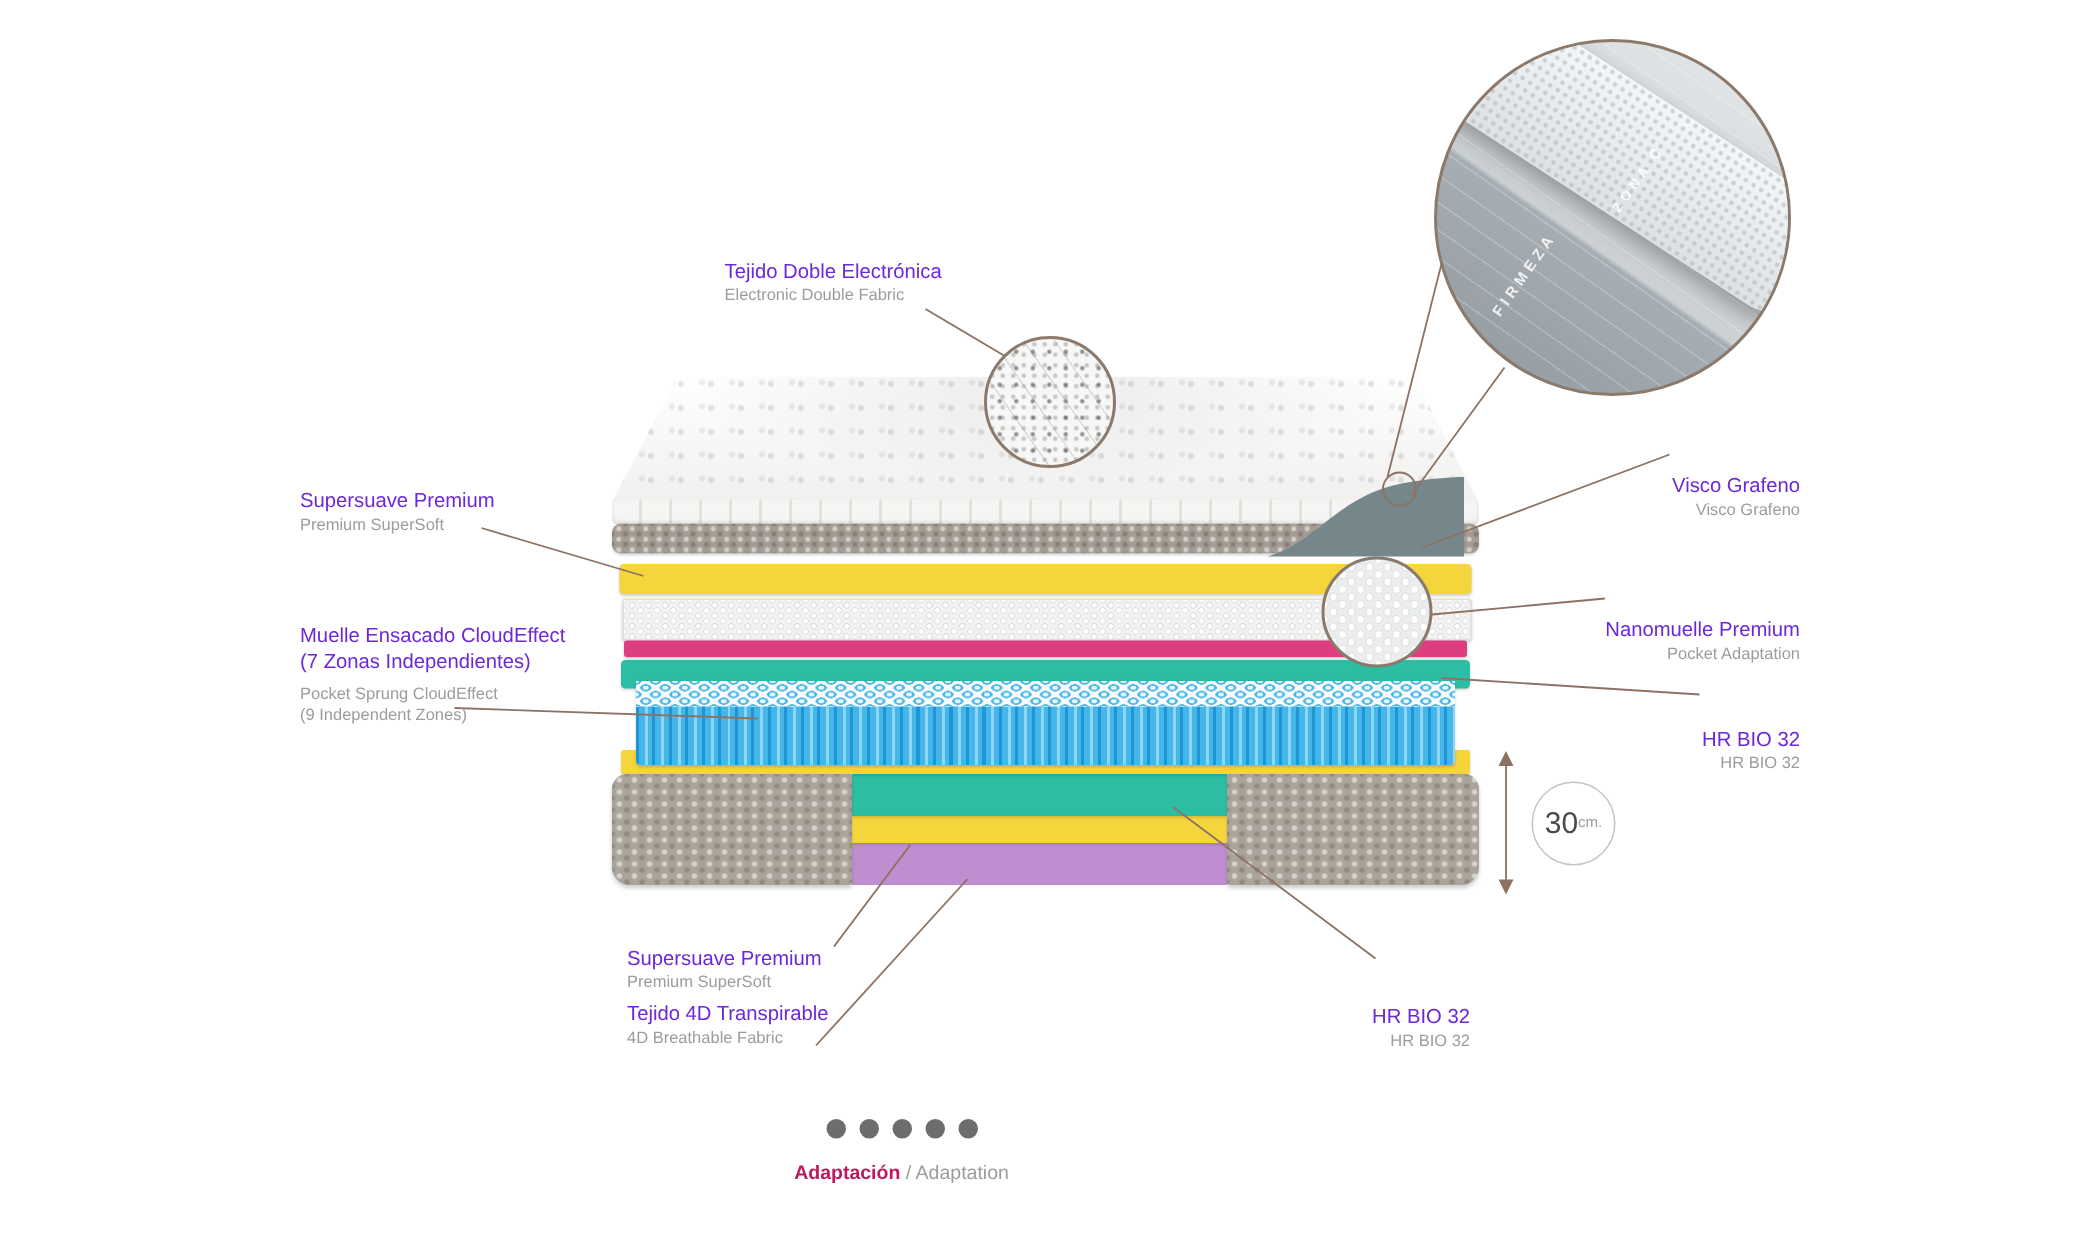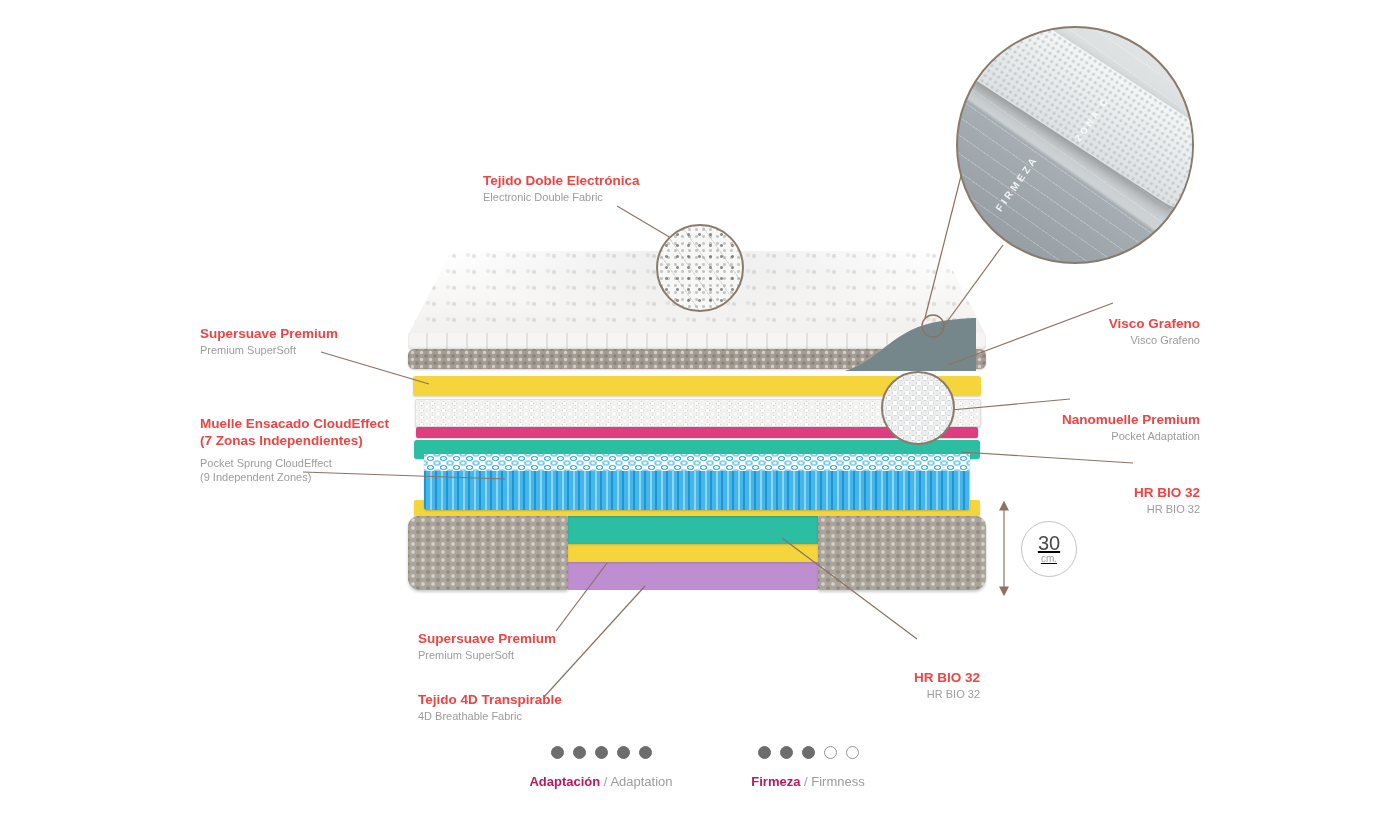--- a/index.html
+++ b/index.html
@@ -108,29 +108,29 @@
     left:881px; top:371px; width:74px; height:74px; border:2px solid #8b7a6b;
     background:
       radial-gradient(circle 4px at 50% 50%, #ffffff 55%, #c6cbcd 62%, transparent 74%) 0 0/12px 10px,
       radial-gradient(circle 4px at 50% 50%, #ffffff 55%, #d2d5d6 62%, transparent 74%) 6px 5px/12px 10px,
       #eceeee;
   }
 
   
   .callout{z-index:7; line-height:1.25;}
   .callout.right{text-align:right;margin-top:39px;}
-  .c-title{font-size:13.5px; font-weight:bold; color:#ef4444;}
+  .c-title{font-size:13.5px; font-weight:normal; color:#6d28d9;}
   .c-sub{font-size:11px; color:#9c9c9c; line-height:1.3;}
   .c-gap{height:6px;}
 
   
   .measure{
     left:1021px; top:521px; width:54px; height:54px; border-radius:50%;
     border:1px solid #c4c4c4; background:#fff; z-index:7;
-    display:flex; flex-direction:column; align-items:center; justify-content:center;text-decoration:underline;
+    display:flex; align-items:center; justify-content:center;
   }
   .m-value{font-size:20px; color:#4a4a4a; line-height:1;}
   .m-unit{font-size:10px; color:#9c9c9c; line-height:1.2;}
 
   
   .rating-block{top:746px; width:162px; text-align:center; z-index:7;}
   .dots{display:flex; justify-content:center; gap:9px; margin-bottom:15px;}
   .dot{width:13px; height:13px; border-radius:50%; background:#fff; border:1.5px solid #949494; box-sizing:border-box;}
   .dot.filled{background:#6d6d6d; border-color:#6d6d6d;}
   .r-label{font-size:13px; white-space:nowrap;}
@@ -226,21 +226,21 @@
   <div class="abs callout" style="left:418px; top:631px;">
     <div class="c-title">Supersuave Premium</div>
     <div class="c-sub">Premium SuperSoft</div>
   </div>
 
   <div class="abs callout right" style="right:420px; top:631px;">
     <div class="c-title">HR BIO 32</div>
     <div class="c-sub">HR BIO 32</div>
   </div>
 
-  <div class="abs callout" style="left:418px; top:692px;">
+  <div class="abs callout" style="left:418px; top:668px;">
     <div class="c-title">Tejido 4D Transpirable</div>
     <div class="c-sub">4D Breathable Fabric</div>
   </div>
 
   <div class="abs measure">
     <div class="m-value">30</div>
     <div class="m-unit">cm.</div>
   </div>
 
   <div class="abs rating-block" style="left:520px;">
@@ -251,28 +251,14 @@
         <span class="dot filled"></span>
         <span class="dot filled"></span>
       </div>
     <div class="r-label">
       <span class="r-es">Adaptación</span>
       <span class="r-sep">/</span>
       <span class="r-en">Adaptation</span>
     </div>
   </div>
 
-  <div class="abs rating-block" style="left:727px;">
-    <div class="dots">
-        <span class="dot filled"></span>
-        <span class="dot filled"></span>
-        <span class="dot filled"></span>
-        <span class="dot"></span>
-        <span class="dot"></span>
-      </div>
-    <div class="r-label">
-      <span class="r-es">Firmeza</span>
-      <span class="r-sep">/</span>
-      <span class="r-en">Firmness</span>
-    </div>
-  </div>
 
 </div>
 
 </body></html>

